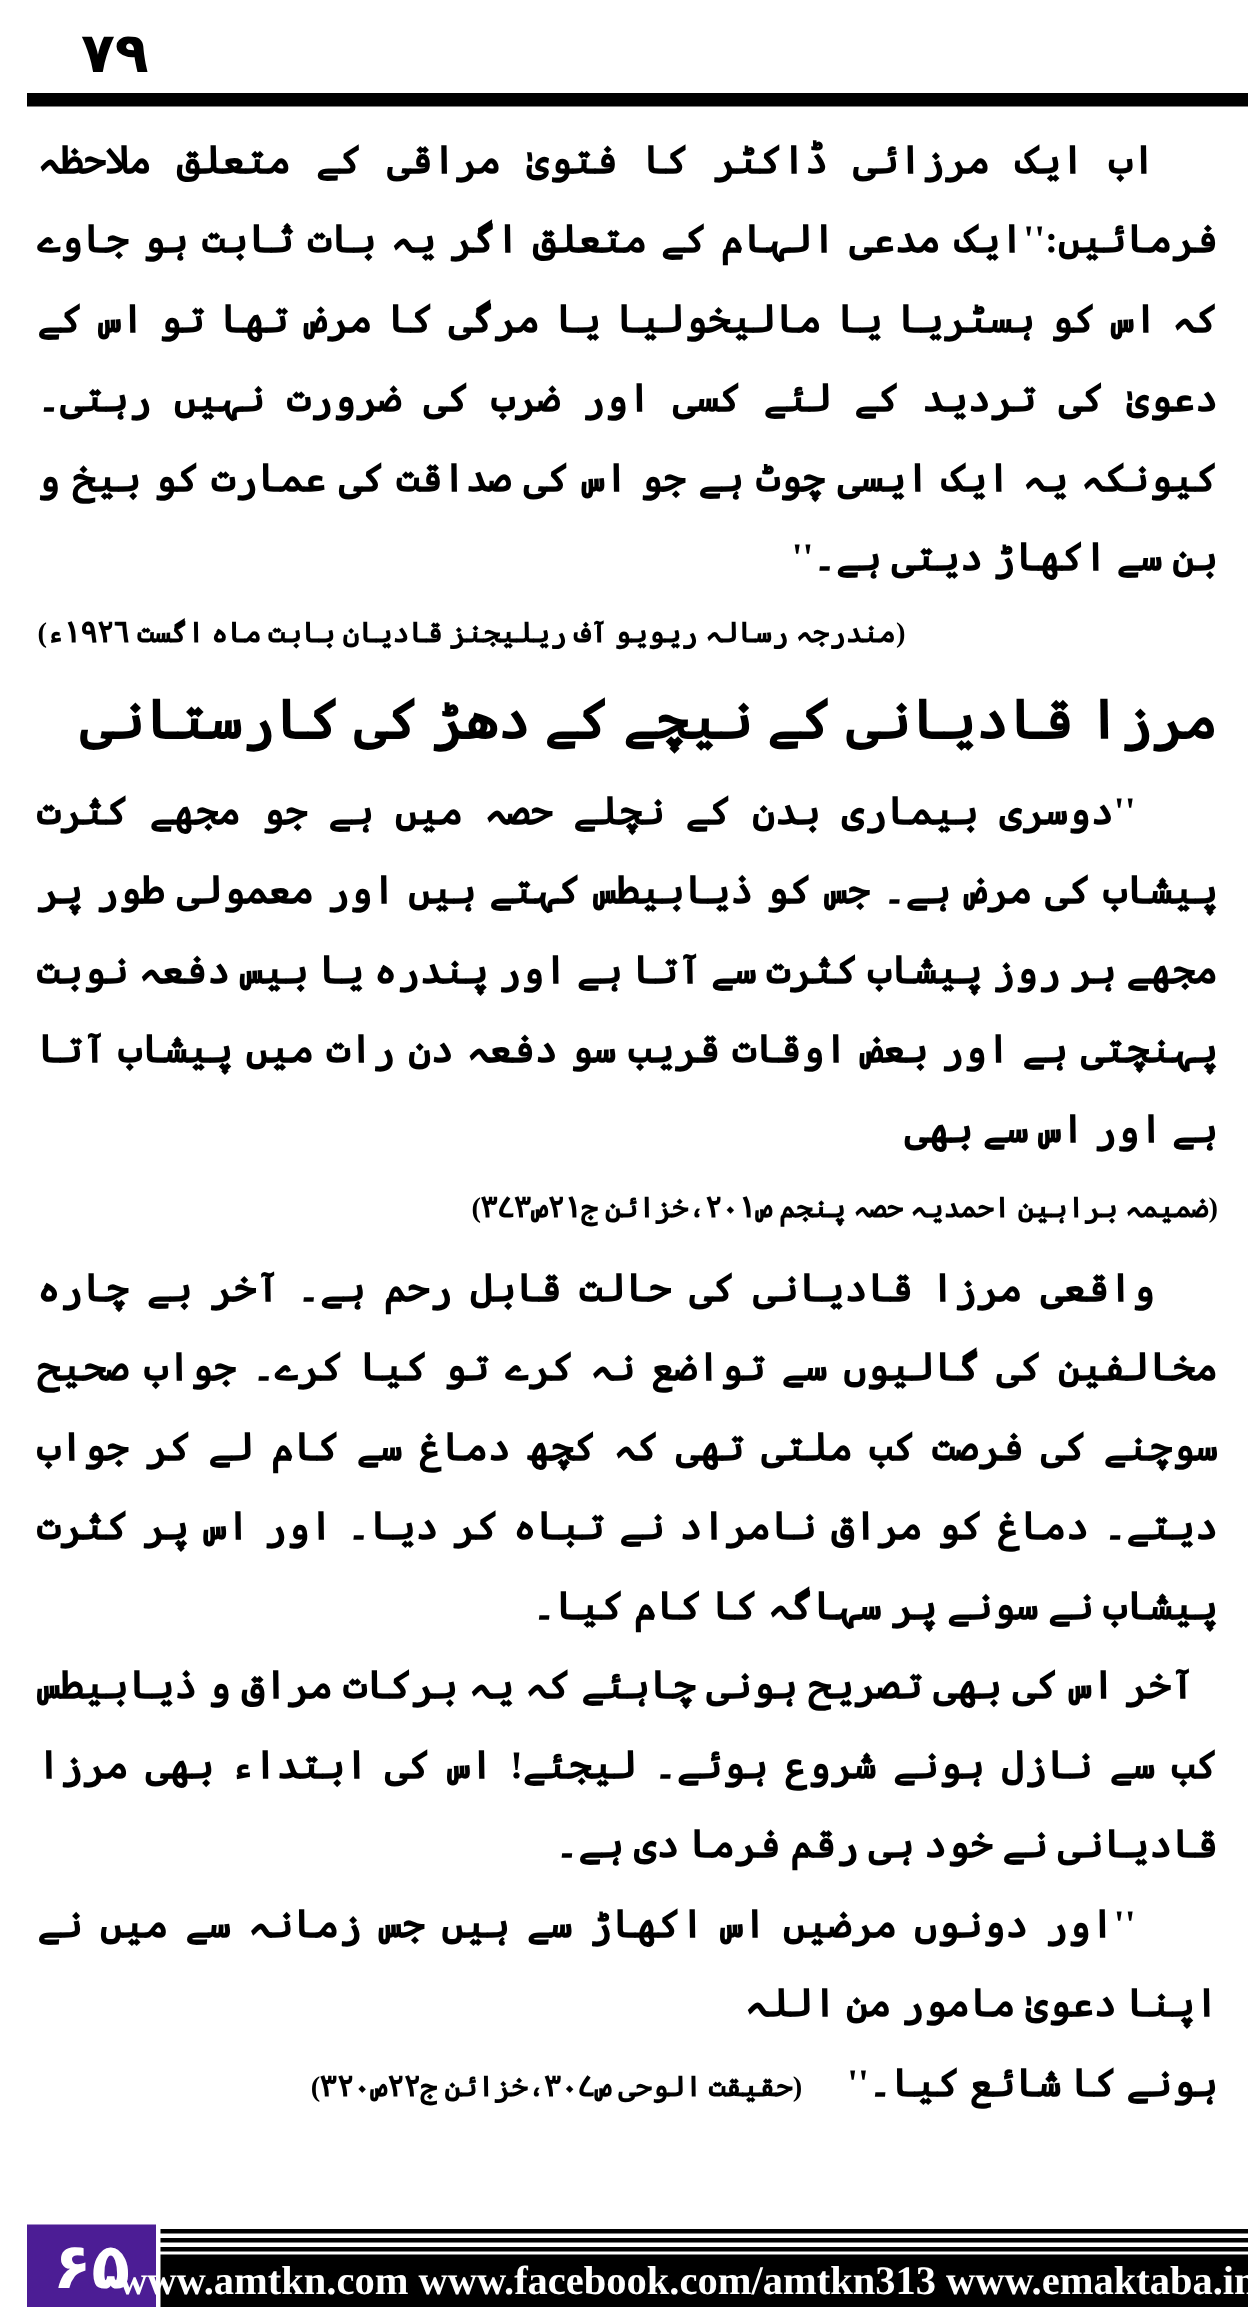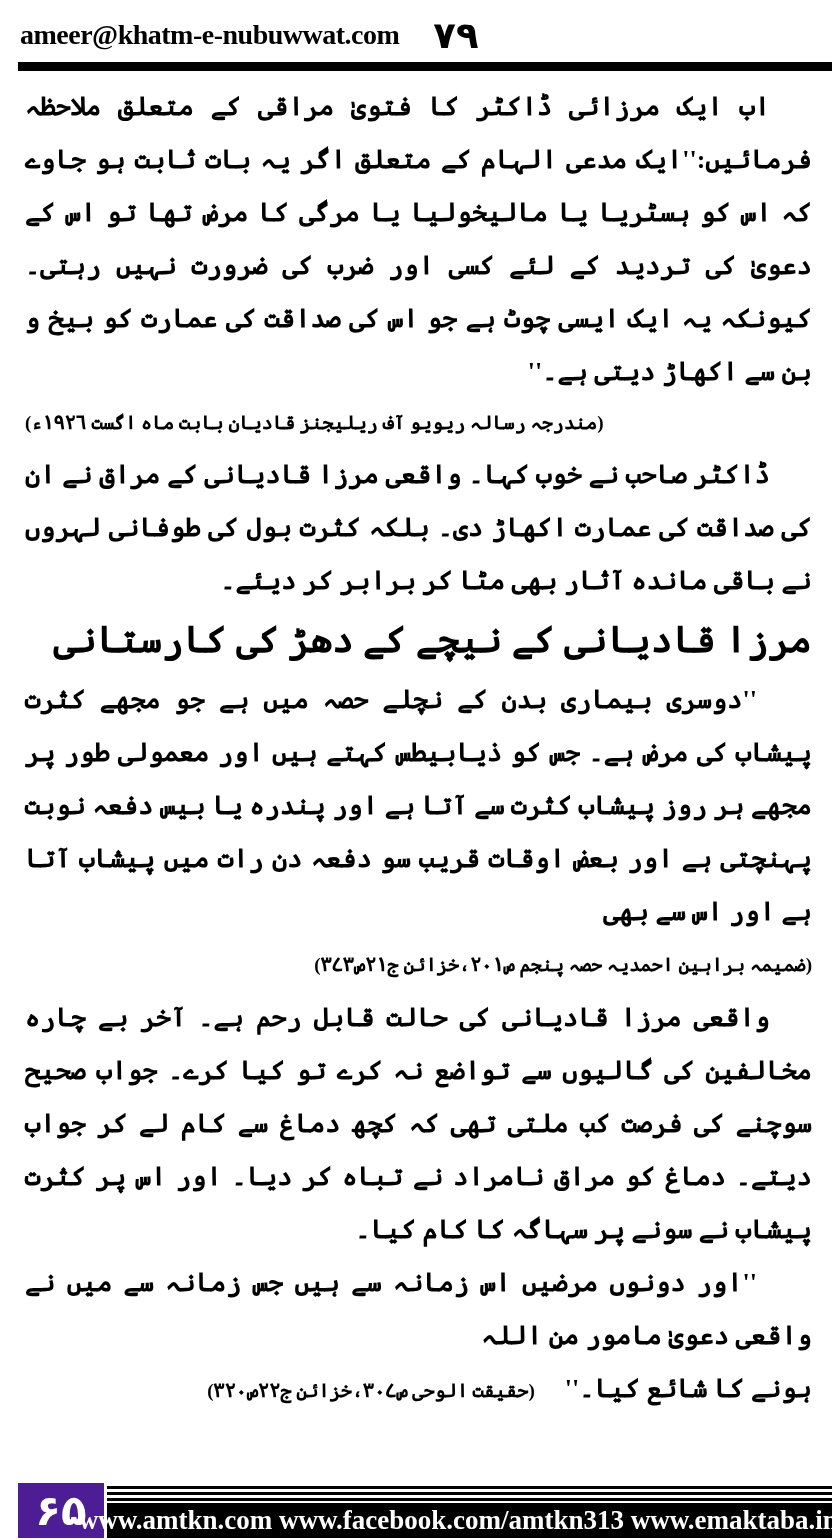--- a/index.html
+++ b/index.html
@@ -45,45 +45,44 @@
     background:#000;color:#fff;display:flex;align-items:center;justify-content:center;
     font-family:"Liberation Serif",serif;font-weight:bold;font-size:27px;
     white-space:nowrap;}
 </style>
 </head>
 <body>
 
 <div class="page">
 
   <div class="header">
-    <span class="email">ameer@khatm-e-nubuwwat.com</span>
     <span class="pageno-top">۷۹</span>
   </div>
   <div class="top-rule"></div>
 
   <div class="content">
 
     <p class="ind-md">اب ایک مرزائی ڈاکٹر کا فتویٰ مراقی کے متعلق ملاحظہ فرمائیں:''ایک مدعی الہام کے متعلق اگر یہ بات ثابت ہو جاوے کہ اس کو ہسٹریا یا مالیخولیا یا مرگی کا مرض تھا تو اس کے دعویٰ کی تردید کے لئے کسی اور ضرب کی ضرورت نہیں رہتی۔ کیونکہ یہ ایک ایسی چوٹ ہے جو اس کی صداقت کی عمارت کو بیخ و بن سے اکھاڑ دیتی ہے۔''</p>
 
     <div class="ref ref-line-left">(مندرجہ رسالہ ریویو آف ریلیجنز قادیان بابت ماہ اگست ۱۹۲۶ء)</div>
 
-    <p class="ind-md">ڈاکٹر صاحب نے خوب کہا۔ واقعی مرزا قادیانی کے مراق نے ان کی صداقت کی عمارت اکھاڑ دی۔ بلکہ کثرت بول کی طوفانی لہروں نے باقی ماندہ آثار بھی مٹا کر برابر کر دیئے۔</p>
 
     <h2 class="section-heading" style="margin:0;">مرزا قادیانی کے نیچے کے دھڑ کی کارستانی</h2>
 
     <p class="ind-lg">''دوسری بیماری بدن کے نچلے حصہ میں ہے جو مجھے کثرت پیشاب کی مرض ہے۔ جس کو ذیابیطس کہتے ہیں اور معمولی طور پر مجھے ہر روز پیشاب کثرت سے آتا ہے اور پندرہ یا بیس دفعہ نوبت پہنچتی ہے اور بعض اوقات قریب سو دفعہ دن رات میں پیشاب آتا ہے اور اس سے بھی</p>
 
     <div class="ref-row spread">
       <span class="ref">(ضمیمہ براہین احمدیہ حصہ پنجم ص۲۰۱،خزائن ج۲۱ص۳۷۳)</span>
     </div>
 
     <p class="ind-md">واقعی مرزا قادیانی کی حالت قابل رحم ہے۔ آخر بے چارہ مخالفین کی گالیوں سے تواضع نہ کرے تو کیا کرے۔ جواب صحیح سوچنے کی فرصت کب ملتی تھی کہ کچھ دماغ سے کام لے کر جواب دیتے۔ دماغ کو مراق نامراد نے تباہ کر دیا۔ اور اس پر کثرت پیشاب نے سونے پر سہاگہ کا کام کیا۔</p>
 
+    <p class="ind-sm">آخر اس کی بھی تصریح ہونی چاہئے کہ یہ برکات مراق و ذیابیطس کب سے نازل ہونے شروع ہوئے۔ لیجئے! اس کی ابتداء بھی مرزا قادیانی نے خود ہی رقم فرما دی ہے۔</p>
 
-    <p class="ind-lg">''اور دونوں مرضیں اس زمانہ سے ہیں جس زمانہ سے میں نے واقعی دعویٰ مامور من اللہ</p>
+    <p class="ind-lg">''اور دونوں مرضیں اس اکھاڑ سے ہیں جس زمانہ سے میں نے اپنا دعویٰ مامور من اللہ</p>
 
     <div class="ref-row cluster">
       <span class="tail">ہونے کا شائع کیا۔''</span>
       <span class="ref">(حقیقت الوحی ص۳۰۷،خزائن ج۲۲ص۳۲۰)</span>
     </div>
 
   </div>
 
   <div class="footer-pagebox">۶۵</div>
 

